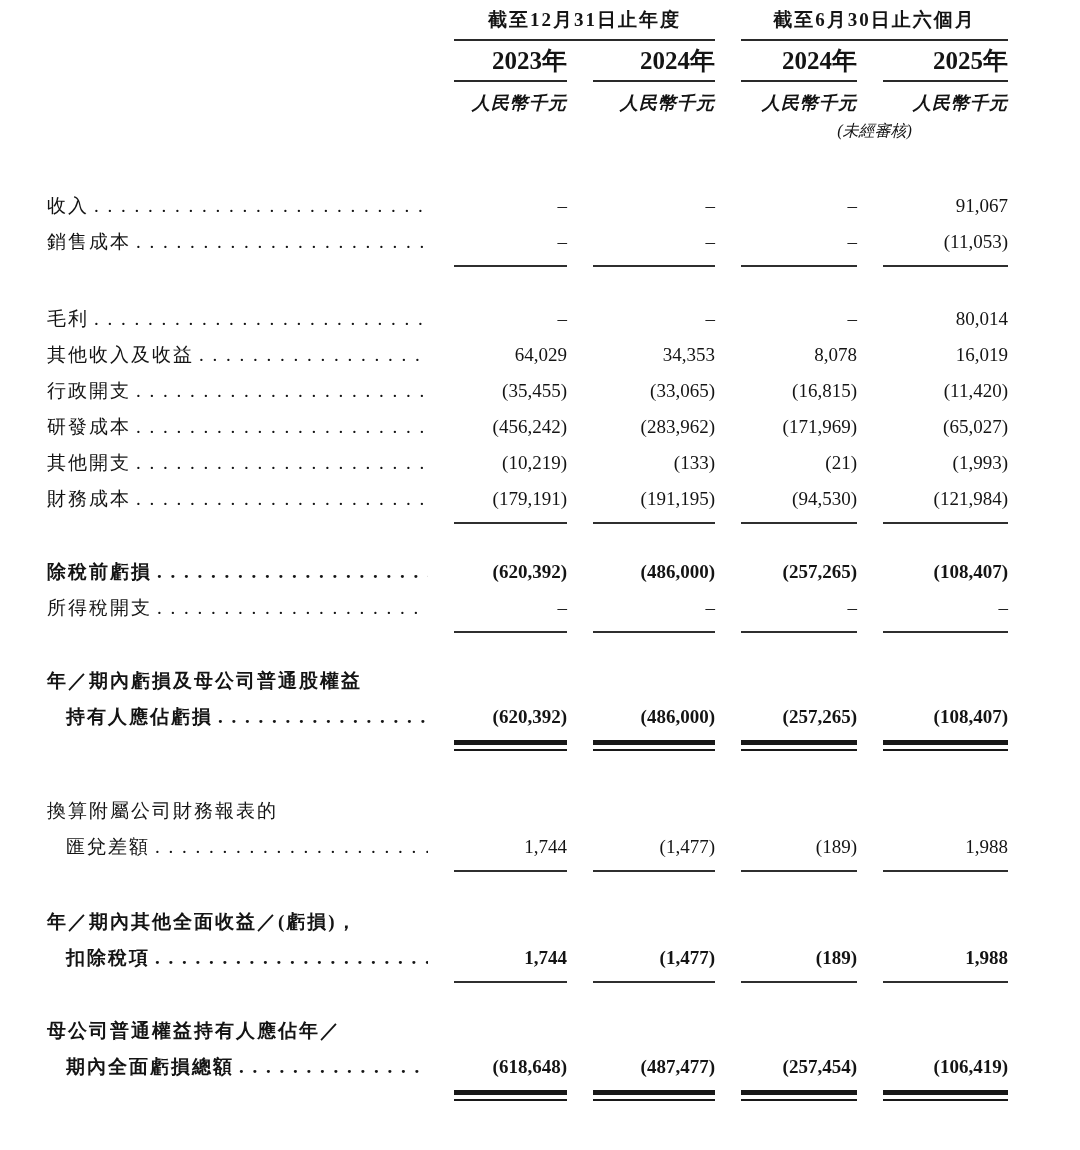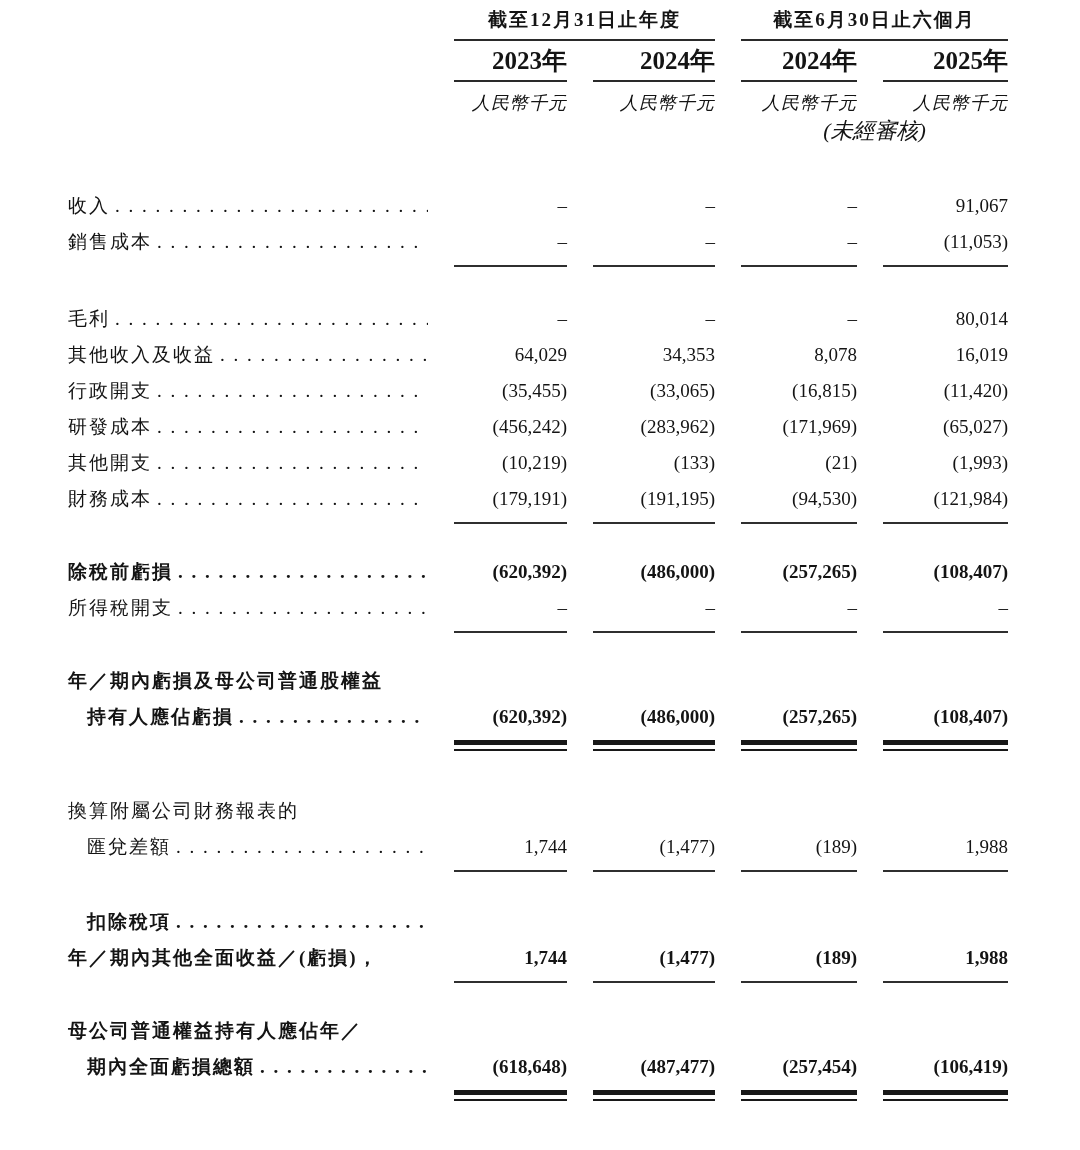--- a/index.html
+++ b/index.html
@@ -51,43 +51,43 @@
   .col4 { grid-column: 4; }
   .col5 { grid-column: 5; }
   .hdr-unit {
     font-style: italic;
     text-align: right;
     font-size: 18px;
     letter-spacing: 1px;
     padding-top: 9px;
     line-height: 24px;
     white-space: nowrap;
+    font-weight: bold;
   }
   .hdr-note {
     text-align: center;
     font-style: italic;
-    font-size: 22px;
+    font-size: 16px;
     line-height: 26px;
     padding-top: 3px;
     white-space: nowrap;
   }
   
   #table-rows { margin-top: 44px; }
   .row {
     font-size: 19px;
     line-height: 36px;
   }
   .row .val {
     text-align: right;
     white-space: nowrap;
   }
   .row.bold { font-weight: 700; }
   .label-cell {
     letter-spacing: 2px;
-    margin-left: 21px;
   }
   .lbl-line {
     display: flex;
     align-items: baseline;
     white-space: nowrap;
   }
   .indent { padding-left: 19px; }
   .dots {
     flex: 1 1 auto;
     overflow: hidden;
@@ -325,26 +325,26 @@
       </div>
       <div class="grid rule-row">
         <div></div>
         <div class="cell rule single"></div>
         <div class="cell rule single"></div>
         <div class="cell rule single"></div>
         <div class="cell rule single"></div>
       </div>
       <div class="grid row bold" style="margin-top: 32px;">
         <div class="cell label-cell">
+          <div class="lbl-line">
+            <span>年／期內其他全面收益／(虧損)，</span>
+          </div>
           <div class="lbl-line indent">
             <span>扣除稅項</span>
             <span class="dots"></span>
-          </div>
-          <div class="lbl-line">
-            <span>年／期內其他全面收益／(虧損)，</span>
           </div>
         </div>
         <div class="cell val">1,744</div>
         <div class="cell val">(1,477)</div>
         <div class="cell val">(189)</div>
         <div class="cell val">1,988</div>
       </div>
       <div class="grid rule-row">
         <div></div>
         <div class="cell rule single"></div>

